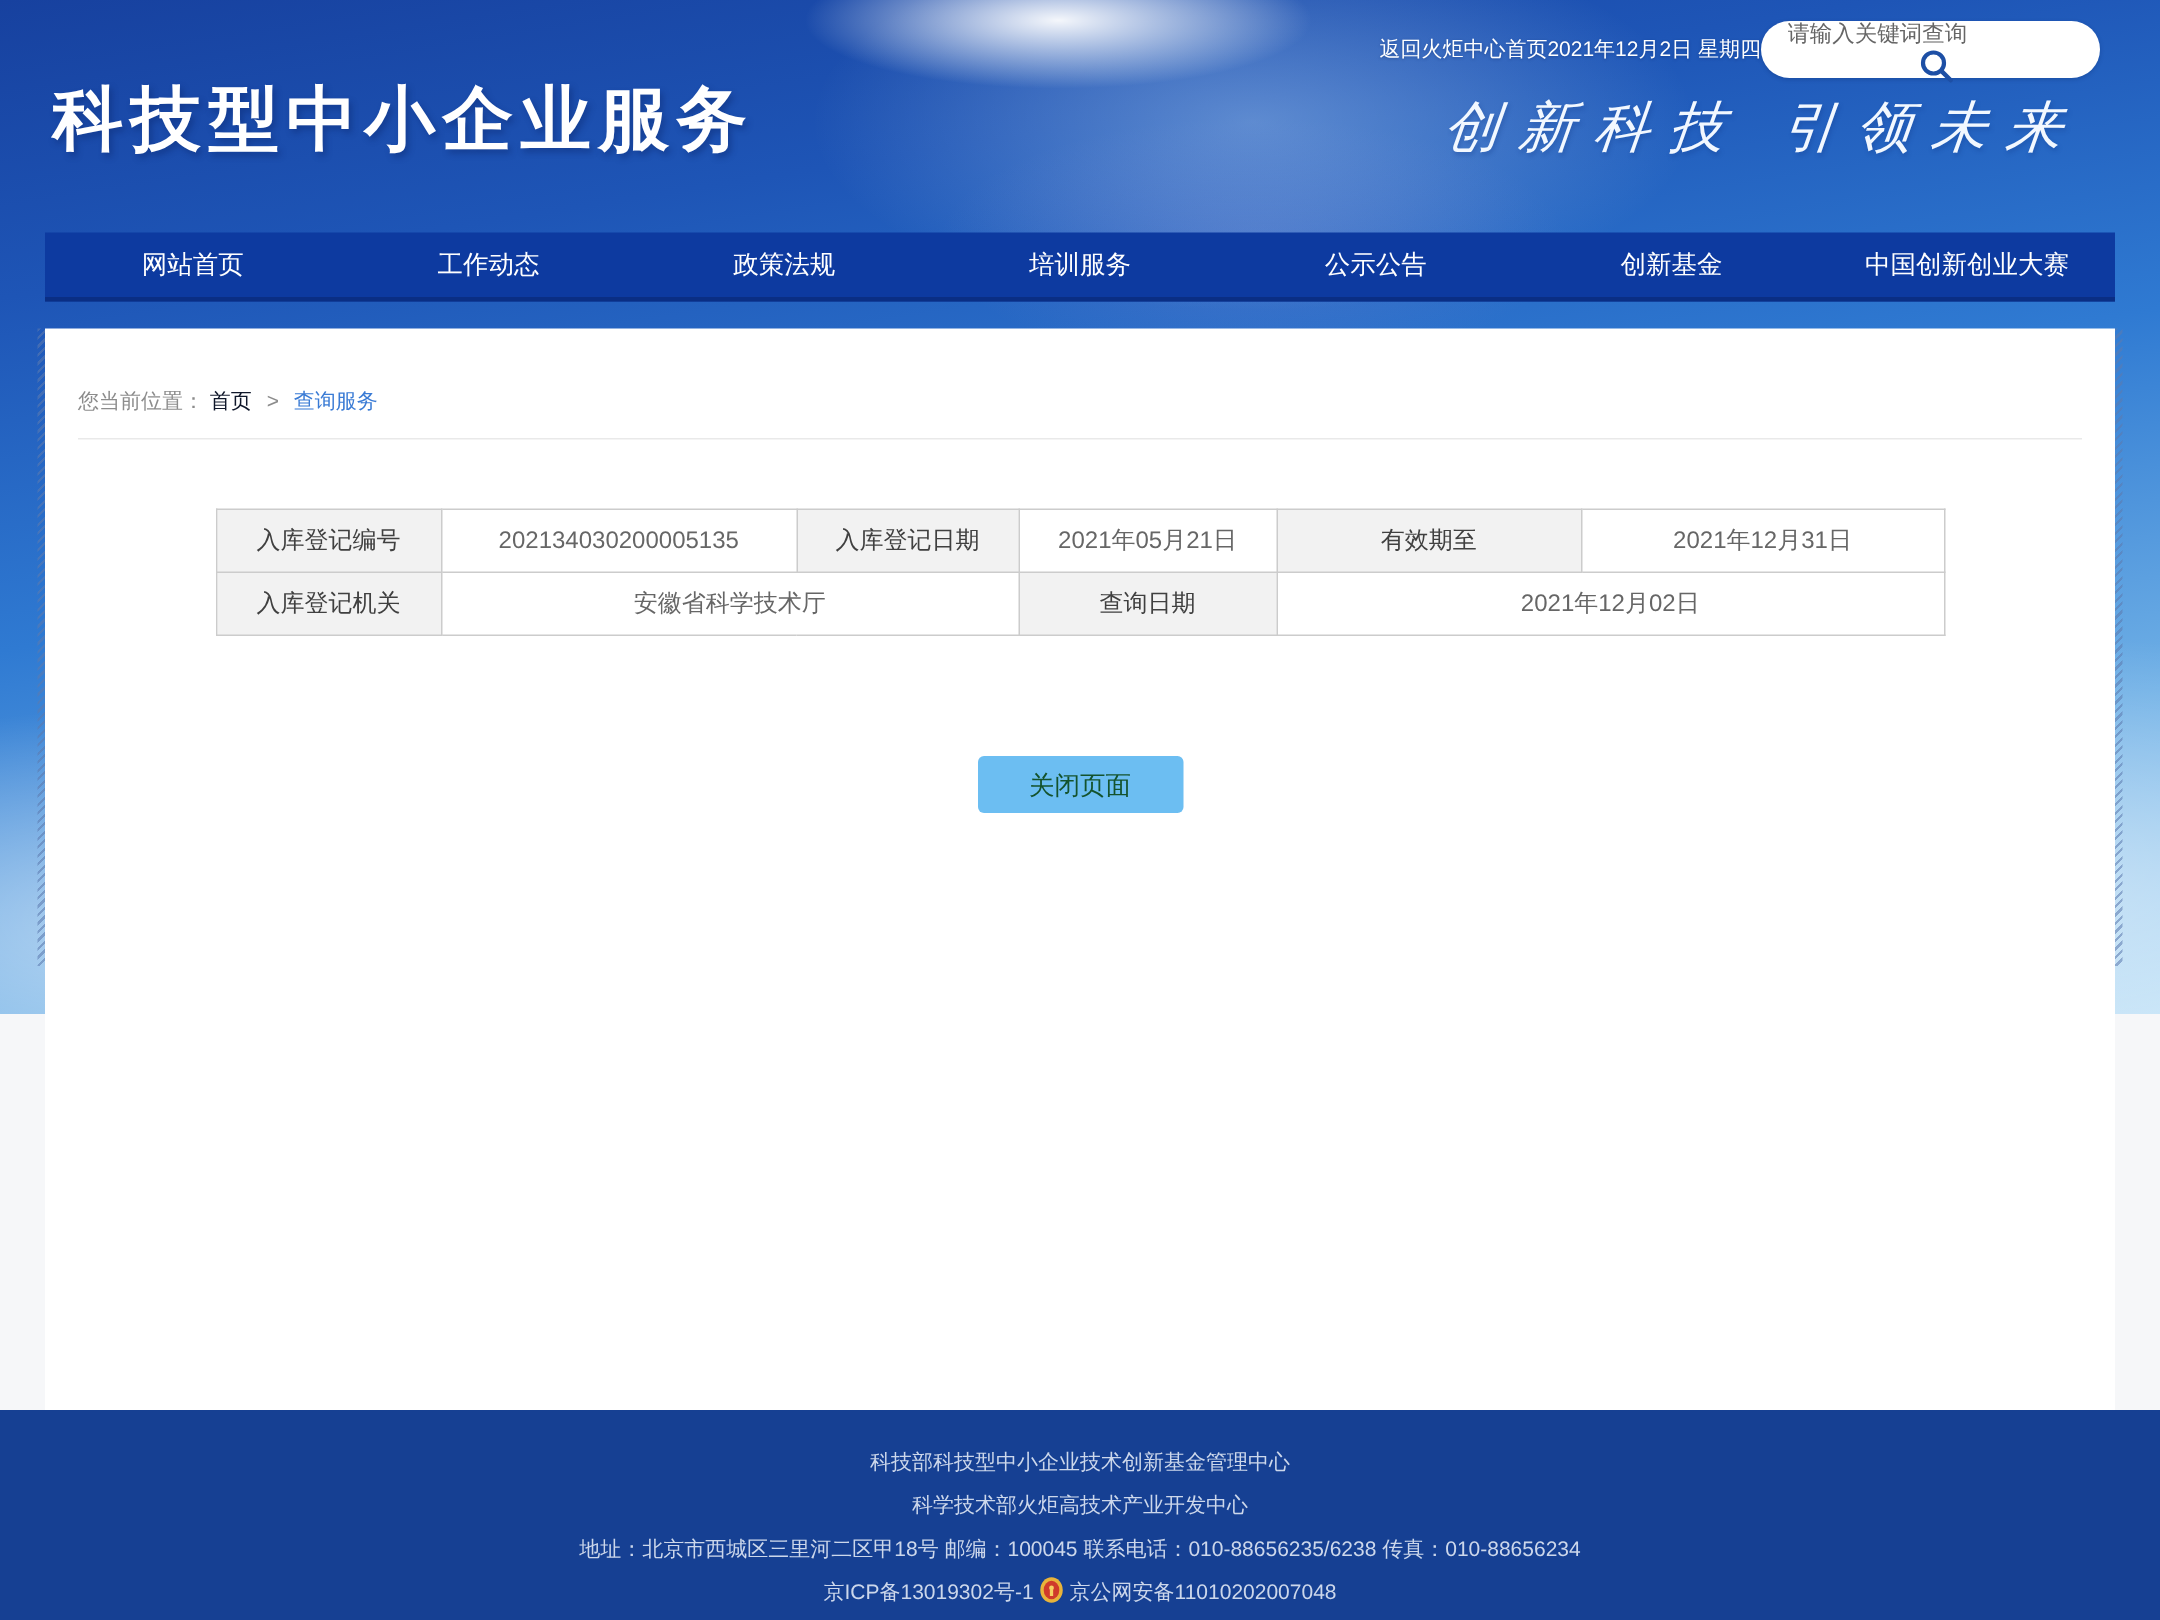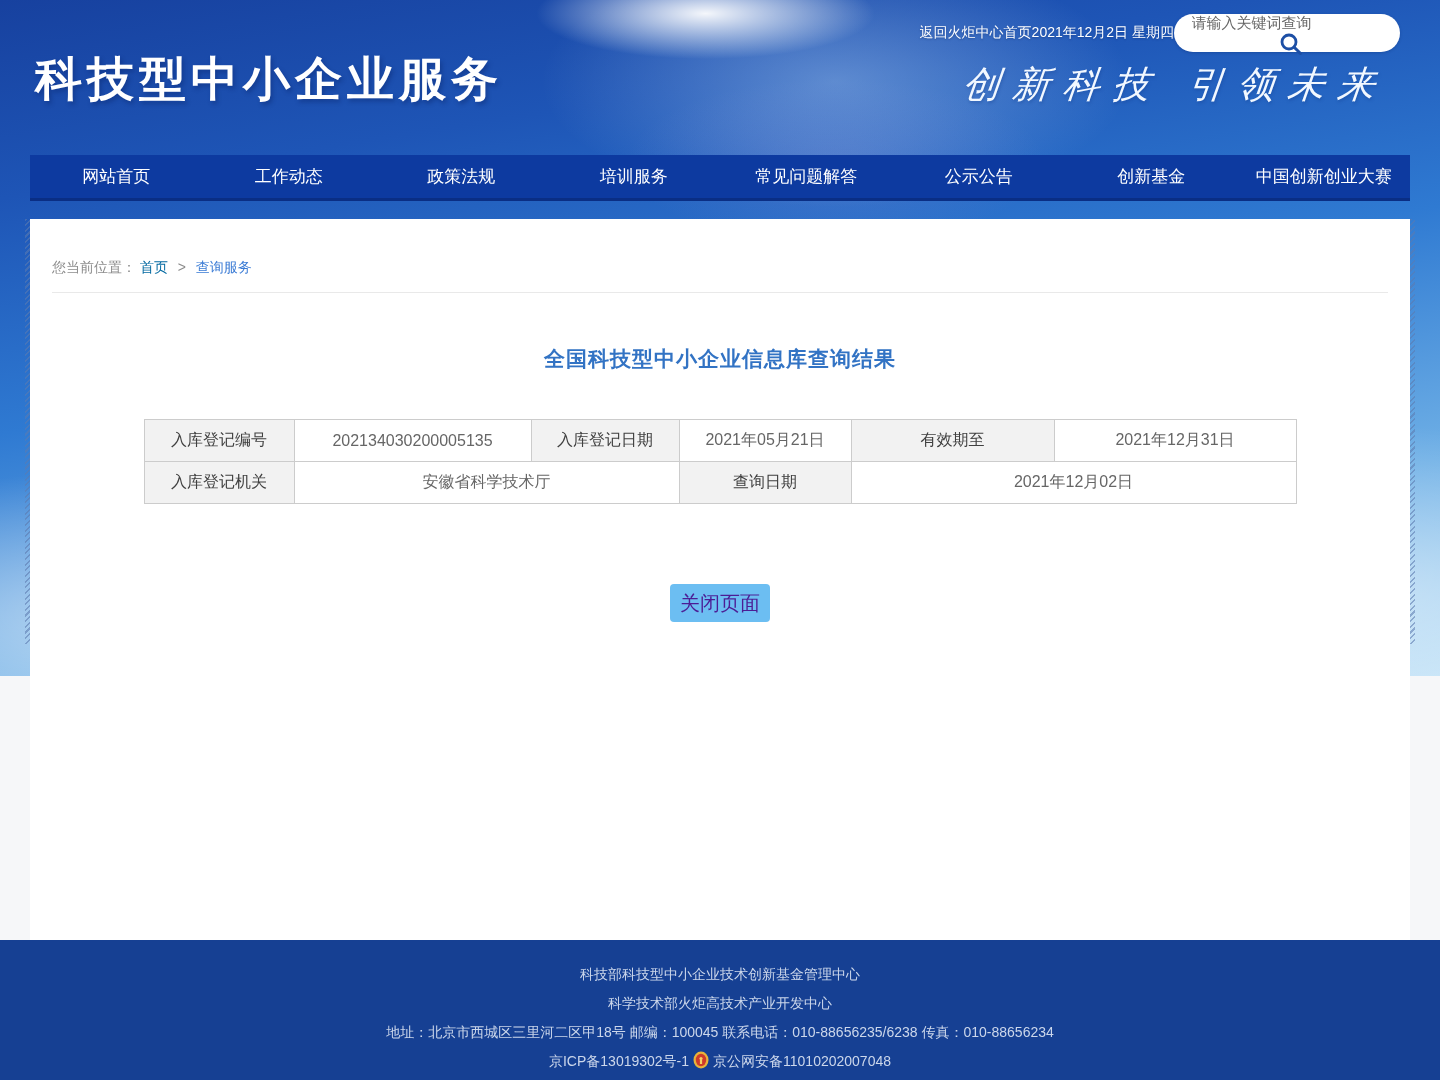--- a/index.html
+++ b/index.html
@@ -71,43 +71,43 @@
     background:#ffffff;
   }
   .panel::before, .panel::after {
     content:""; position:absolute; top:0; width:5px; height:425px;
     background:repeating-linear-gradient(135deg, rgba(92,122,175,.55) 0 1.5px, rgba(255,255,255,0) 1.5px 4px);
   }
   .panel::before { left:-5px; }
   .panel::after  { right:-5px; }
   .breadcrumb { padding:40px 22px 15px 22px; font-size:14px; color:#8c8c8c; }
   .breadcrumb a { text-decoration:none; }
-  .crumb-home { color:#0369a1; }
+  .crumb-home { color:#0f172a; }
   .crumb-sep { margin:0 6px; color:#8c8c8c; }
   .crumb-current { color:#3a7bd5; }
   .rule { margin:0 22px; border-bottom:1px solid #e9e9e9; }
   .title {
     margin-top:52px; text-align:center;
     font-size:21px; font-weight:bold; color:#3273c4; letter-spacing:1px;
   }
   
   .result-table {
     margin:46px auto 0 auto; border-collapse:collapse; width:1152px;
     font-size:16px; table-layout:fixed;
   }
   .result-table td {
     border:1px solid #cccccc; height:42px; text-align:center;
     color:#666666; padding:0 6px; overflow:hidden; white-space:nowrap;
   }
   .result-table td.lbl { background:#f2f2f2; color:#404040; }
   
   .btn-wrap { text-align:center; margin-top:80px; }
   .close-btn {
-    width:100px; height:38px; border:none; border-radius:4px; cursor:pointer;
-    background:#6cbef2; color:#4c1d95; font-size:20px;
+    width:137px; height:38px; border:none; border-radius:4px; cursor:pointer;
+    background:#6cbef2; color:#14532d; font-size:17px;
     font-family:"Liberation Sans","DejaVu Sans",sans-serif;
   }
   
   .footer {
     position:absolute; left:0; bottom:0; width:1440px; height:140px; z-index:4;
     background:#164093; color:#ccd7eb; font-size:14px; text-align:center;
     padding-top:24px;
   }
   .footer p { margin-bottom:9px; line-height:20px; }
   .foot-line4 { display:flex; align-items:center; justify-content:center; gap:4px; }
@@ -135,36 +135,34 @@
   </div>
   <div class="logo">科技型中小企业服务</div>
   <div class="slogan">创新科技 引领未来</div>
 </header>
 
 <nav class="nav">
   <a class="nav-item" href="#">网站首页</a>
   <a class="nav-item" href="#">工作动态</a>
   <a class="nav-item" href="#">政策法规</a>
   <a class="nav-item" href="#">培训服务</a>
-  <a class="nav-item" href="#">常见问题解答</a>
   <a class="nav-item" href="#">公示公告</a>
   <a class="nav-item" href="#">创新基金</a>
   <a class="nav-item" href="#">中国创新创业大赛</a>
 </nav>
 
 <main class="panel">
   <div class="breadcrumb">
     <span>您当前位置：</span>
     <a class="crumb-home" href="#">首页</a>
     <span class="crumb-sep">&gt;</span>
     <a class="crumb-current" href="#">查询服务</a>
   </div>
   <div class="rule"></div>
 
-  <h1 class="title">全国科技型中小企业信息库查询结果</h1>
 
   <table class="result-table">
     <colgroup>
       <col style="width:150px">
         <col style="width:237px">
         <col style="width:148px">
       <col style="width:172px">
         <col style="width:203px">
         <col style="width:242px">
     </colgroup>

